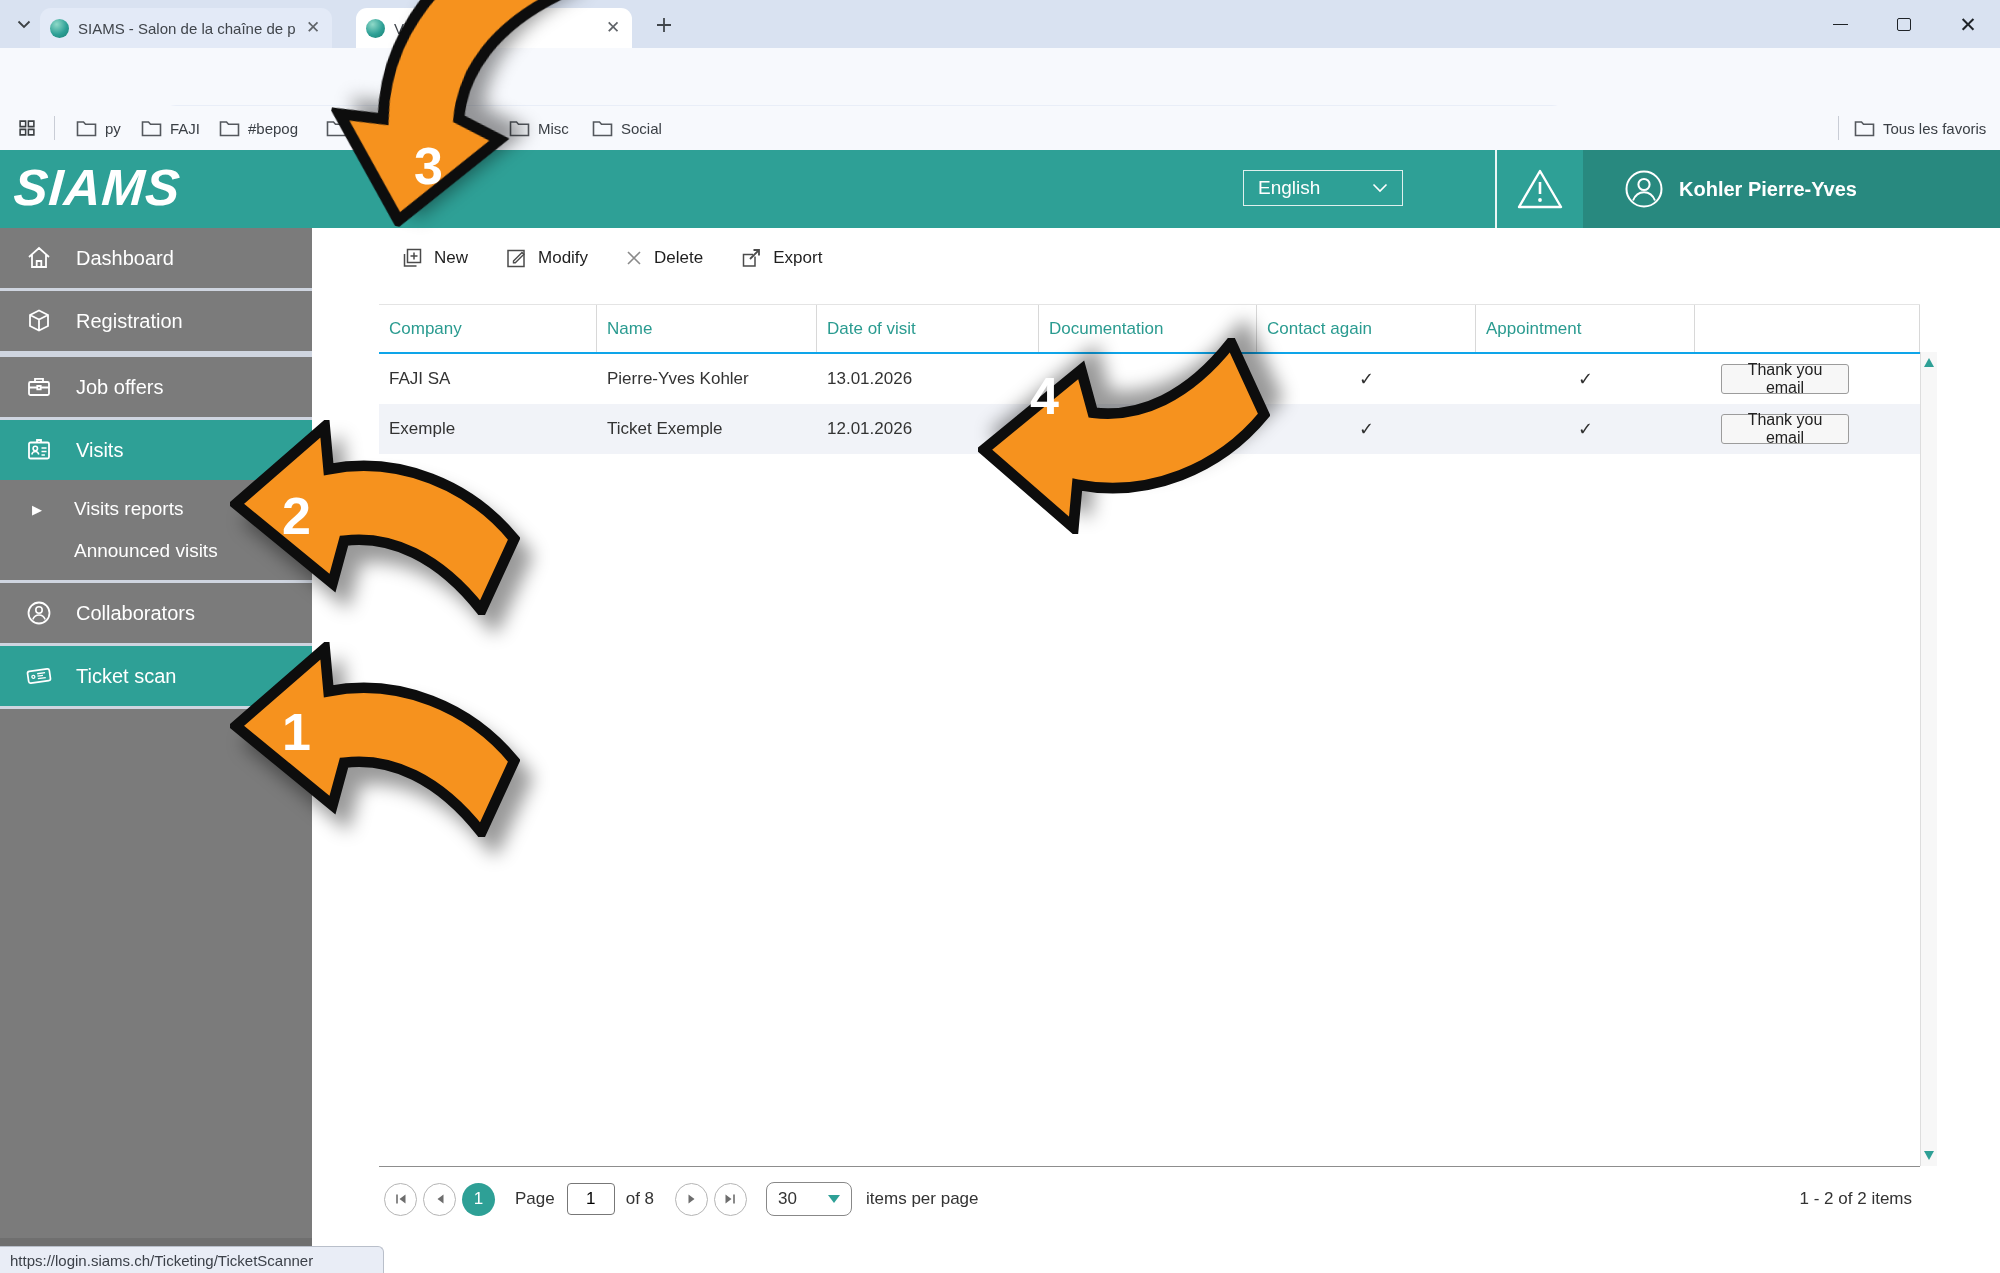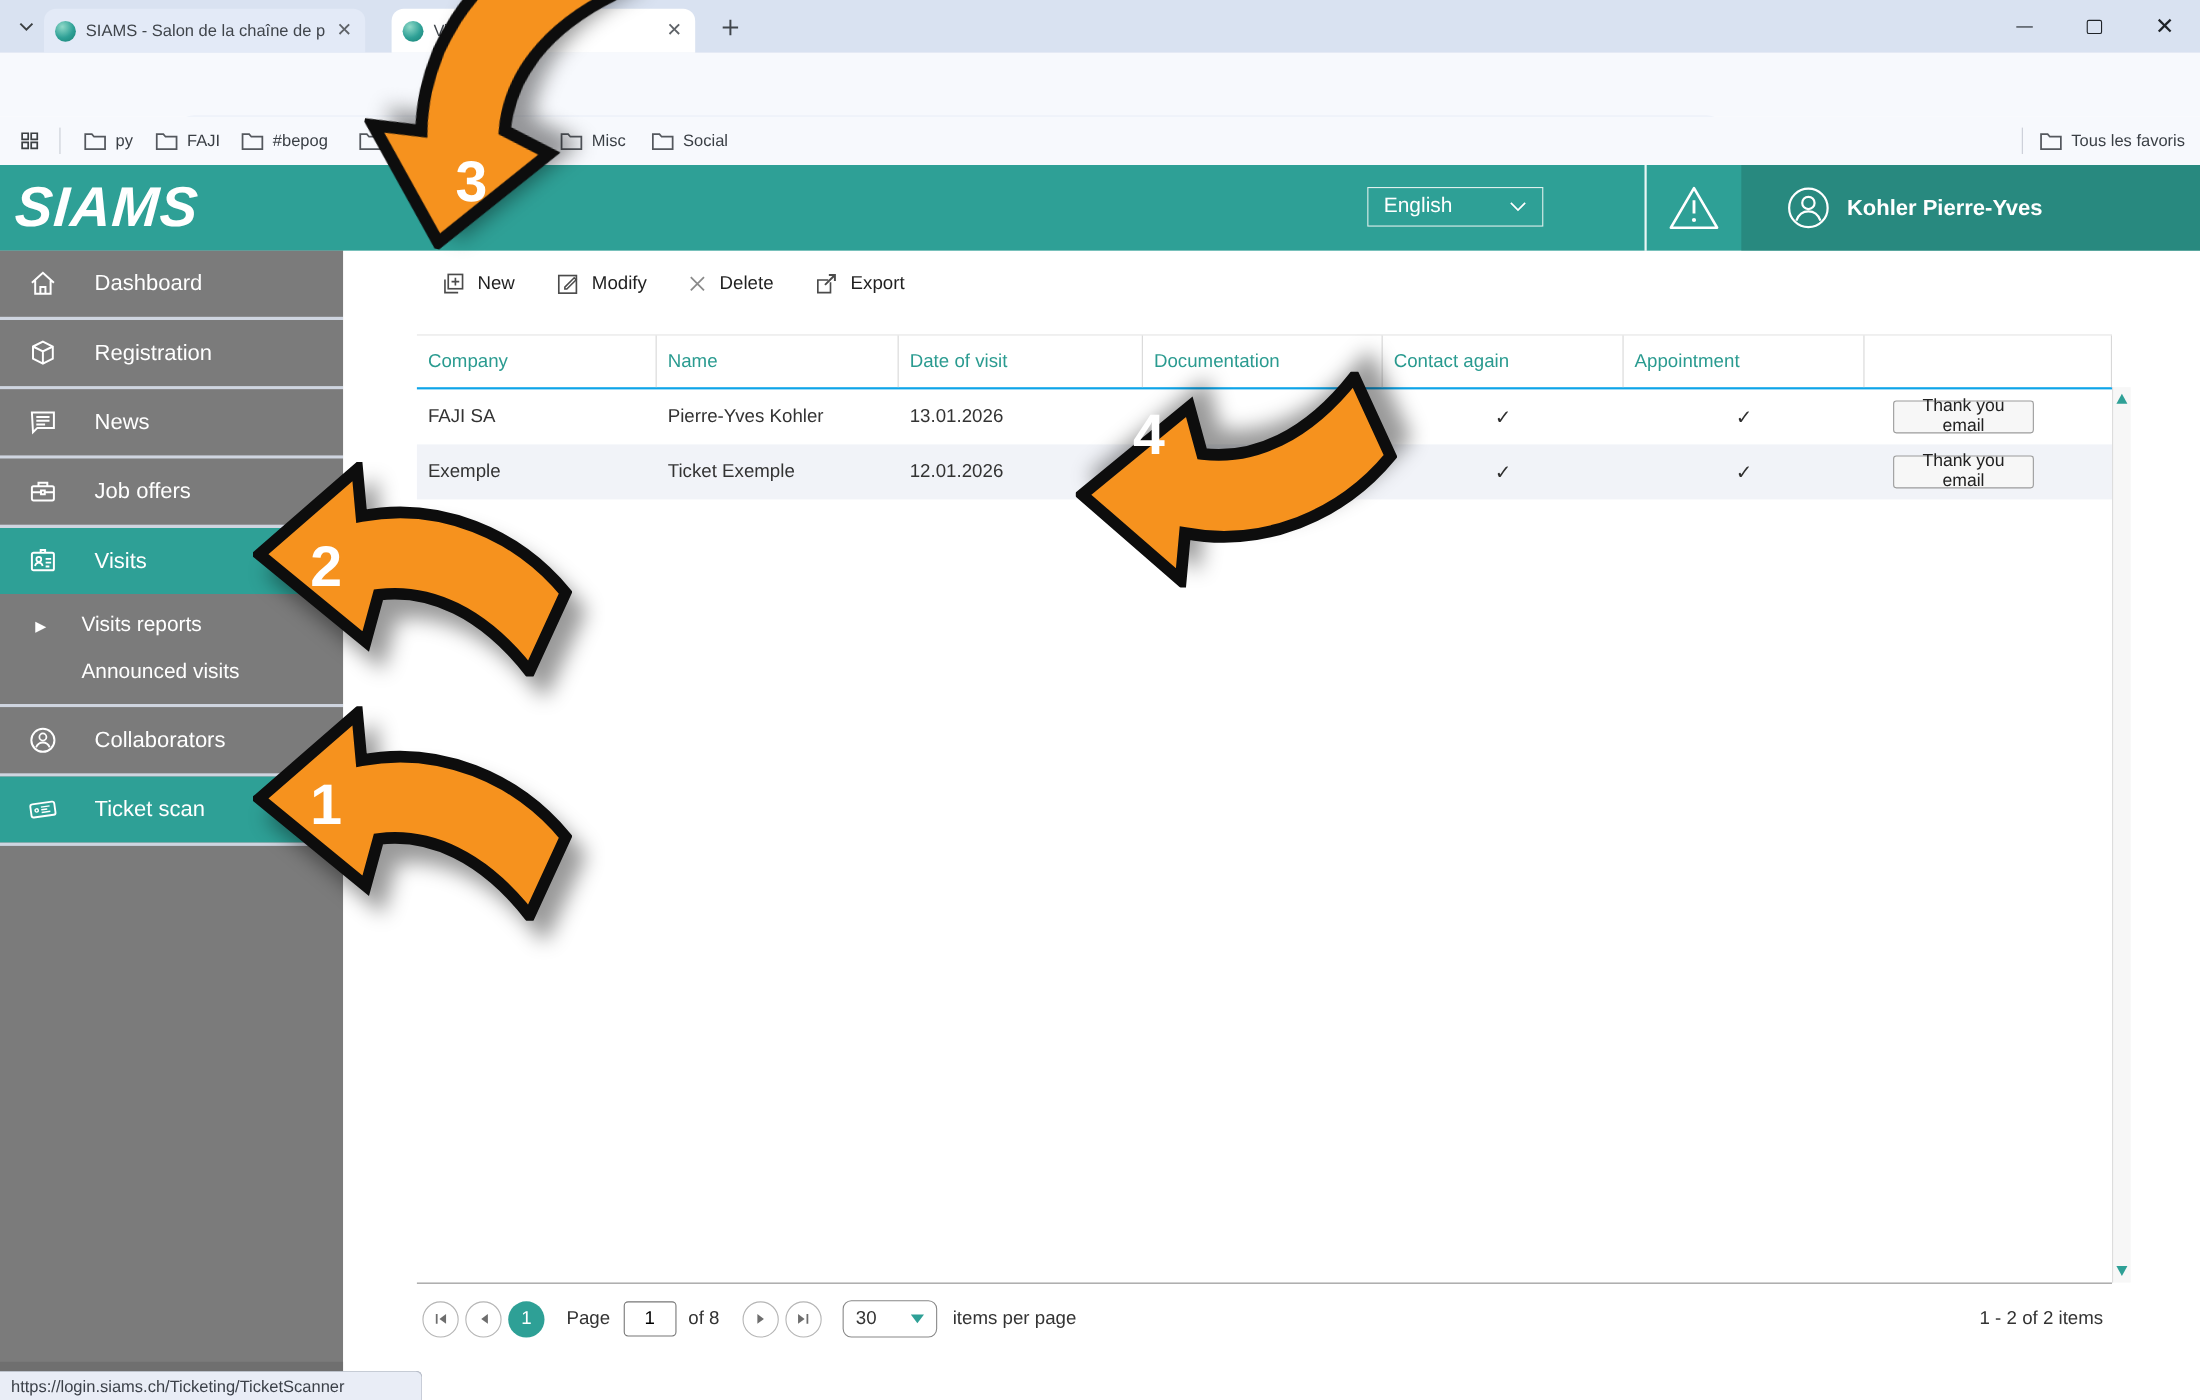--- a/index.html
+++ b/index.html
@@ -40,21 +40,21 @@
   .hdrdivider{position:absolute;left:1495px;top:0;width:2px;height:78px;background:rgba(255,255,255,.9);}
   .warnbtn{position:absolute;left:1514px;top:16px;width:52px;height:46px;display:flex;align-items:center;justify-content:center;}
   .usersection{position:absolute;left:1583px;top:0;right:0;height:78px;background:#28897f;display:flex;align-items:center;padding-left:40px;box-sizing:border-box;}
   .username{margin-left:14px;color:#ffffff;font-size:20px;font-weight:600;}
 
   
   .sidebar{position:absolute;left:0;top:228px;width:312px;bottom:0;background:#7b7b7b;}
   .sbitem{height:60px;display:flex;align-items:center;background:#7b7b7b;}
   .sbitem.active{background:#2ea096;}
   .sbicon{margin-left:24px;width:30px;flex:0 0 auto;}
-  .sblabel{margin-left:32px;color:#fff;font-size:20px;}
+  .sblabel{margin-left:22px;color:#fff;font-size:20px;}
   .sbsep{height:3px;background:#cfd5e0;}
   .sbsub{background:#7b7b7b;padding:8px 0;}
   .sbsubrow{height:42px;display:flex;align-items:center;}
   .submarker{margin-left:32px;width:14px;color:#fff;font-size:13px;}
   .subspacer{margin-left:32px;width:14px;}
   .sbsublabel{margin-left:28px;color:#fff;font-size:19px;}
   .sbbottomstrip{position:absolute;left:0;top:1010px;width:312px;height:35px;background:#6f6f6f;}
 
   
   .main{position:absolute;left:312px;top:228px;right:0;bottom:0;background:#fff;}
@@ -297,26 +297,20 @@
       <span class="sblabel">Dashboard</span>
     </div>
     <div class="sbsep"></div>
     <div class="sbitem">
       <svg class="sbicon" width="28" height="28" viewBox="0 0 28 28">
           <path d="M5 8l9-4.5L23 8v11l-9 4.5L5 19zM5 8l9 4.5L23 8M14 12.5V23" fill="none" stroke="#fff" stroke-width="1.8"></path>
         </svg>
       <span class="sblabel">Registration</span>
     </div>
     <div class="sbsep"></div>
-    <div class="sbitem">
-      <svg class="sbicon" width="28" height="28" viewBox="0 0 28 28">
-          <path d="M4 5h20v14H9l-4 4zM8 9h12M8 12.5h12M8 16h8" fill="none" stroke="#fff" stroke-width="1.8"></path>
-        </svg>
-      <span class="sblabel">News</span>
-    </div>
     <div class="sbsep"></div>
     <div class="sbitem">
       <svg class="sbicon" width="28" height="28" viewBox="0 0 28 28">
           <rect x="4" y="9" width="20" height="13" rx="1.5" fill="none" stroke="#fff" stroke-width="1.8"></rect>
           <path d="M10 9V5.8h8V9M4 14.5h8M16 14.5h8M12.3 13h3.4v3.4h-3.4z" fill="none" stroke="#fff" stroke-width="1.8"></path>
         </svg>
       <span class="sblabel">Job offers</span>
     </div>
     <div class="sbsep"></div>
     <div class="sbitem active">

